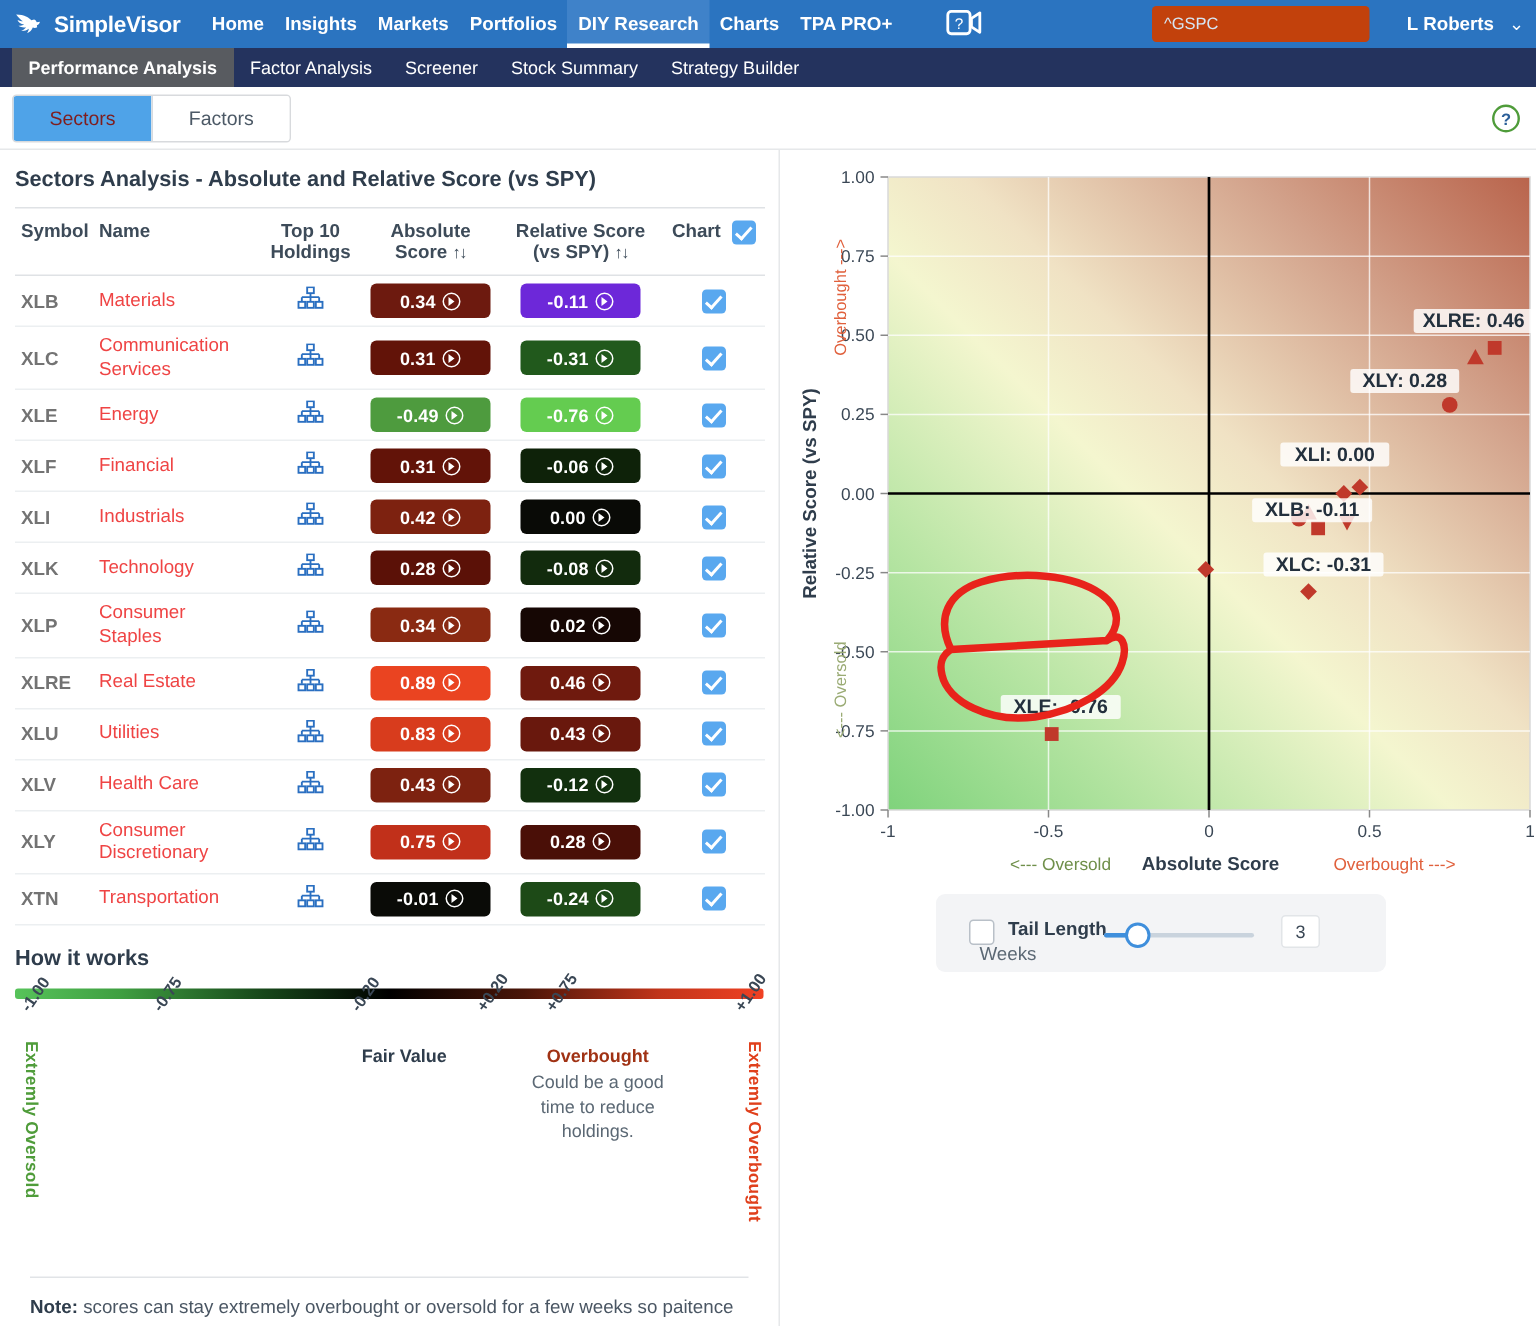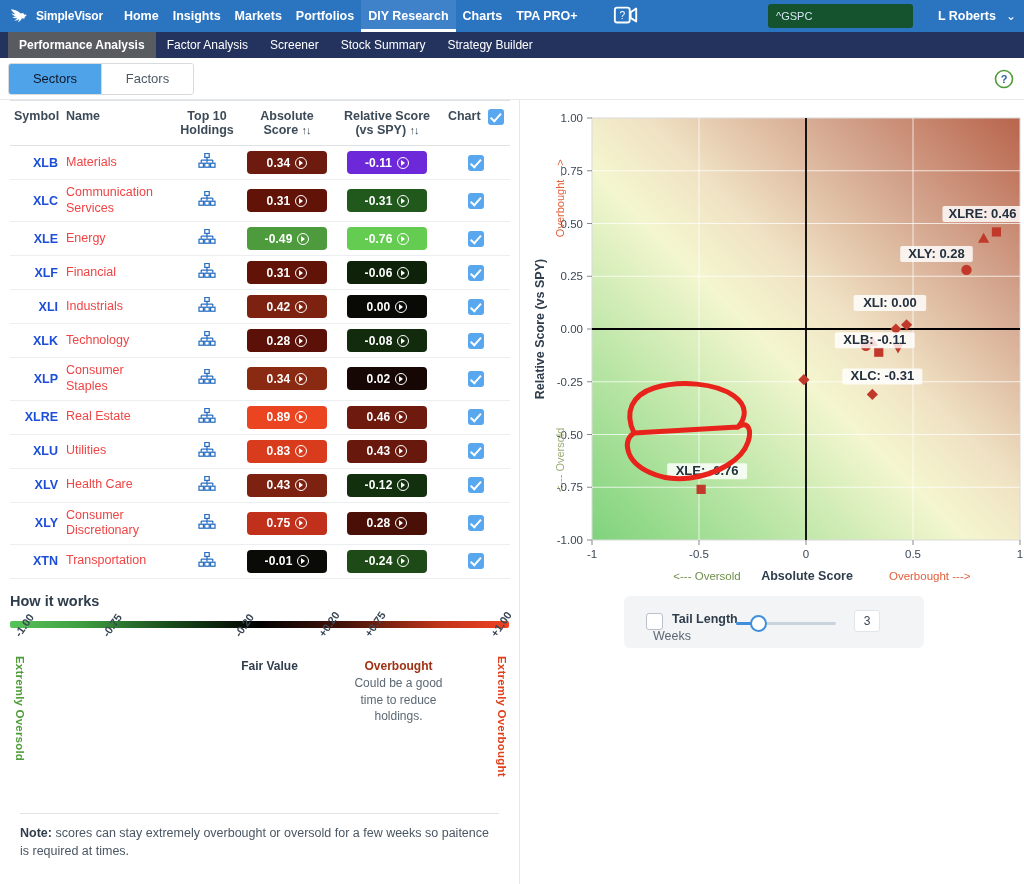--- a/index.html
+++ b/index.html
@@ -13,35 +13,35 @@
   }
 
   
   .topbar {
     height:32px; background:#2b74c0; display:flex; align-items:center;
     padding:0 8px; position:relative;
   }
   .brand { display:flex; align-items:center; gap:6px; margin-right:14px; }
   .brand .logo { width:22px; height:22px; color:#fff; display:block; }
   .brand .name {
-    color:#fff; font-size:12px; font-weight:bold; letter-spacing:-0.2px;
+    color:#fff; font-size:15px; font-weight:bold; letter-spacing:-0.2px;
   }
   .mainnav { display:flex; align-items:center; height:32px; }
   .mainnav a {
     color:#ffffff; font-size:12.5px; font-weight:bold; text-decoration:none;
     padding:0 7px; line-height:32px; height:32px; display:block; white-space:nowrap;
   }
   .mainnav a.active {
     background:#3f82c9;
     box-shadow: inset 0 -3px 0 #ffffff;
   }
   .help-vid { margin-left:28px; width:26px; height:24px; color:#fff; }
   .searchbox {
     position:absolute; left:768px; top:4px; width:145px; height:24px;
-    background:#14532d; border:none; border-radius:3px;
+    background:#c2410c; border:none; border-radius:3px;
     color:#dbe9f6; font-size:11px; padding:0 8px;
     font-family:"Liberation Sans", sans-serif;
   }
   .searchbox::placeholder{ color:#d6e6f4; }
   .user {
     position:absolute; right:28px; top:0; line-height:32px;
     color:#fff; font-size:12.5px; font-weight:bold;
   }
   .user-caret { position:absolute; right:8px; top:0; line-height:32px; color:#fff; font-size:12px; }
 
@@ -59,21 +59,21 @@
   
   .tabrow {
     height:42px; display:flex; align-items:center; padding-left:8px;
     position:relative; border-bottom:1px solid #e6e8ea; background:#fff;
   }
   .pillgroup { display:flex; border:1px solid #d8dadd; border-radius:3px; overflow:hidden; height:32px; }
   .pill {
     width:92px; display:flex; align-items:center; justify-content:center;
     font-size:13px; color:#4c5966; background:#fff; cursor:pointer;
   }
-  .pill.sel { background:#4fa3e8; color:#0f172a; }
+  .pill.sel { background:#4fa3e8; color:#7f1d1d; }
   .pill + .pill { border-left:1px solid #d8dadd; }
   .help-q { position:absolute; right:10px; top:11px; width:20px; height:20px; }
 
   
   .main { display:flex; height:812px; }
   .leftcol { width:520px; border-right:1px solid #e6e8ea; }
   .rightcol { width:504px; position:relative; }
 
   
   .panel-title {
@@ -85,21 +85,21 @@
     font-size:12.5px; font-weight:bold; color:#3d4b59; text-align:center;
     padding:8px 4px; vertical-align:top; border-bottom:1px solid #dfe2e5;
     border-top:1px solid #dfe2e5;
   }
   table.sectors th.l { text-align:left; }
   .sortarrows { font-size:11px; color:#3d4b59; letter-spacing:-1px; }
   table.sectors td {
     font-size:12.5px; padding:5px 4px; border-bottom:1px solid #eceff1;
     vertical-align:middle;
   }
-  td.sym { color:#1d4ed8; font-weight:bold; font-size:12.5px; padding-left:4px;text-align:right; }
+  td.sym { color:#737373; font-weight:bold; font-size:12.5px; padding-left:4px; }
   td.nm  { color:#ef4444; line-height:1.25; }
   td.hold { text-align:center; }
   td.sc { text-align:center; }
   td.ch { text-align:center; }
   .badge {
     display:inline-flex; align-items:center; justify-content:center; gap:5px;
     width:80px; height:23px; border-radius:4px; color:#fff;
     font-size:12px; font-weight:bold; letter-spacing:0.1px;
   }
   .badge .arrow {
@@ -220,20 +220,21 @@
   </div>
   <svg class="help-q" viewBox="0 0 20 20">
     <circle cx="10" cy="10" r="8.5" fill="none" stroke="#4f9c3a" stroke-width="1.6"></circle>
     <text x="10" y="14" font-size="11" fill="#2b5f99" text-anchor="middle" font-family="Liberation Sans" font-weight="bold">?</text>
   </svg>
 </div>
 
 <div class="main">
 
   <div class="leftcol">
+    <div class="panel-title">Sectors Analysis - Absolute and Relative Score (vs SPY)</div>
 
     <table class="sectors">
       <colgroup>
           <col style="width:52px">
           <col style="width:110px">
           <col style="width:70px">
           <col style="width:90px">
           <col style="width:110px">
           <col style="width:68px">
         </colgroup>

